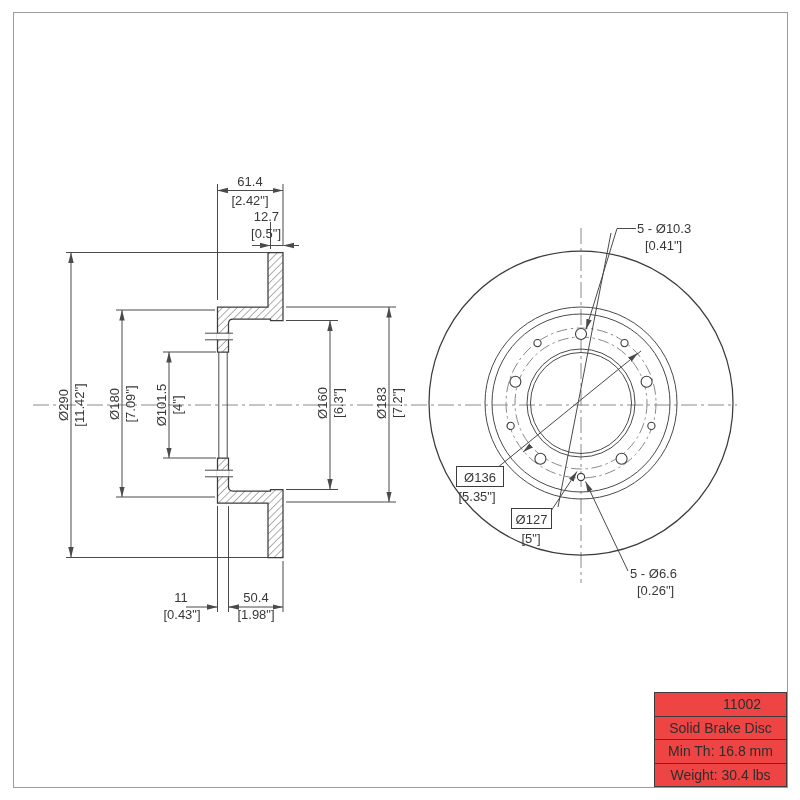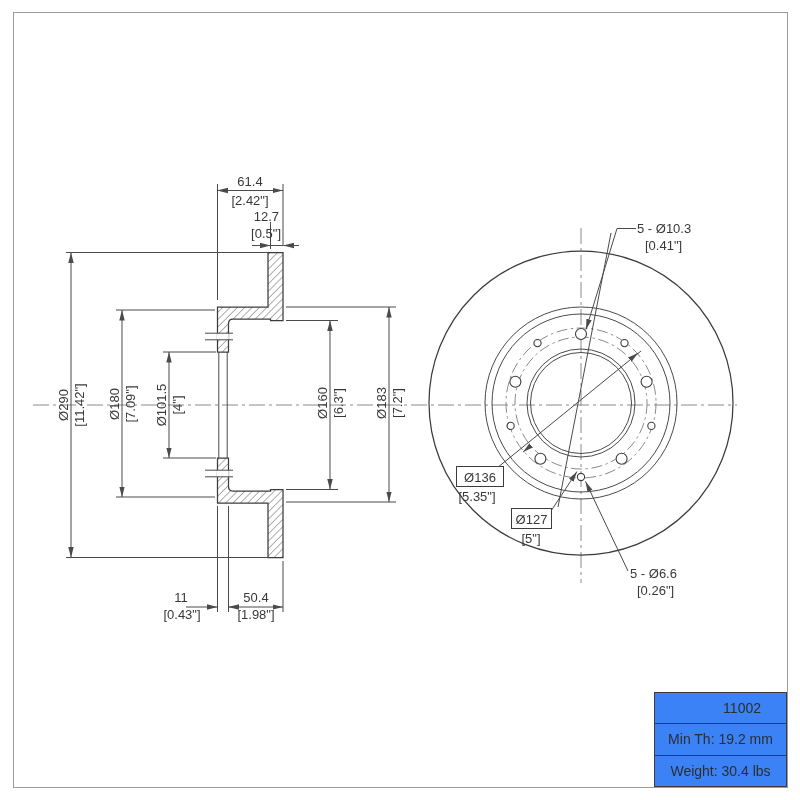--- a/index.html
+++ b/index.html
@@ -8,21 +8,21 @@
   svg{position:absolute;left:0;top:0;}
   .geo{stroke:#3c3c3c;stroke-width:1.25;fill:none;}
   .thin{stroke:#4a4a4a;stroke-width:1;fill:none;}
   .dim{stroke:#4a4a4a;stroke-width:1;fill:none;}
   .cl{stroke:#8a8a8a;stroke-width:1;fill:none;stroke-dasharray:16 4 3 4;}
   .bc{stroke:#8a8a8a;stroke-width:1;fill:none;stroke-dasharray:11 3.5 2.5 3.5;}
   .hatched{fill:url(#hatch);stroke:#3c3c3c;stroke-width:1.25;}
   text{fill:#383838;font-size:13px;font-family:"Liberation Sans", sans-serif;}
   .lblbox{fill:#ffffff;stroke:#3c3c3c;stroke-width:1;}
   #info-table{position:absolute;left:654px;top:692px;width:133px;height:95px;
-    border:1.3px solid #3c3c3c;box-sizing:border-box;background:#3b82f6;
+    border:1.3px solid #3c3c3c;box-sizing:border-box;background:#ef4444;
     display:flex;flex-direction:column;font-size:14px;color:#2e2e2e;}
   #info-table .row{flex:1;display:flex;align-items:center;justify-content:center;border-top:1.1px solid #3c3c3c;white-space:nowrap;}
   #info-table .row:first-child{border-top:none;justify-content:flex-end;padding-right:25px;}
 </style>
 </head>
 <body>
 
 <div id="frame"></div>
 
 <svg width="800" height="800" viewBox="0 0 800 800">
@@ -161,15 +161,16 @@
     <g>
       <path class="dim" d="M628,571 L585.5,481.5" marker-end="url(#arr)"></path>
       <text x="630" y="578">5 - Ø6.6</text>
       <text x="637" y="595">[0.26"]</text>
     </g>
   </g>
 </svg>
 
 <div id="info-table">
   <div class="row">11002</div>
-  <div class="row">Min Th: 19.2 mm</div>
+  <div class="row">Solid Brake Disc</div>
+  <div class="row">Min Th: 16.8 mm</div>
   <div class="row">Weight: 30.4 lbs</div>
 </div>
 
 </body></html>

